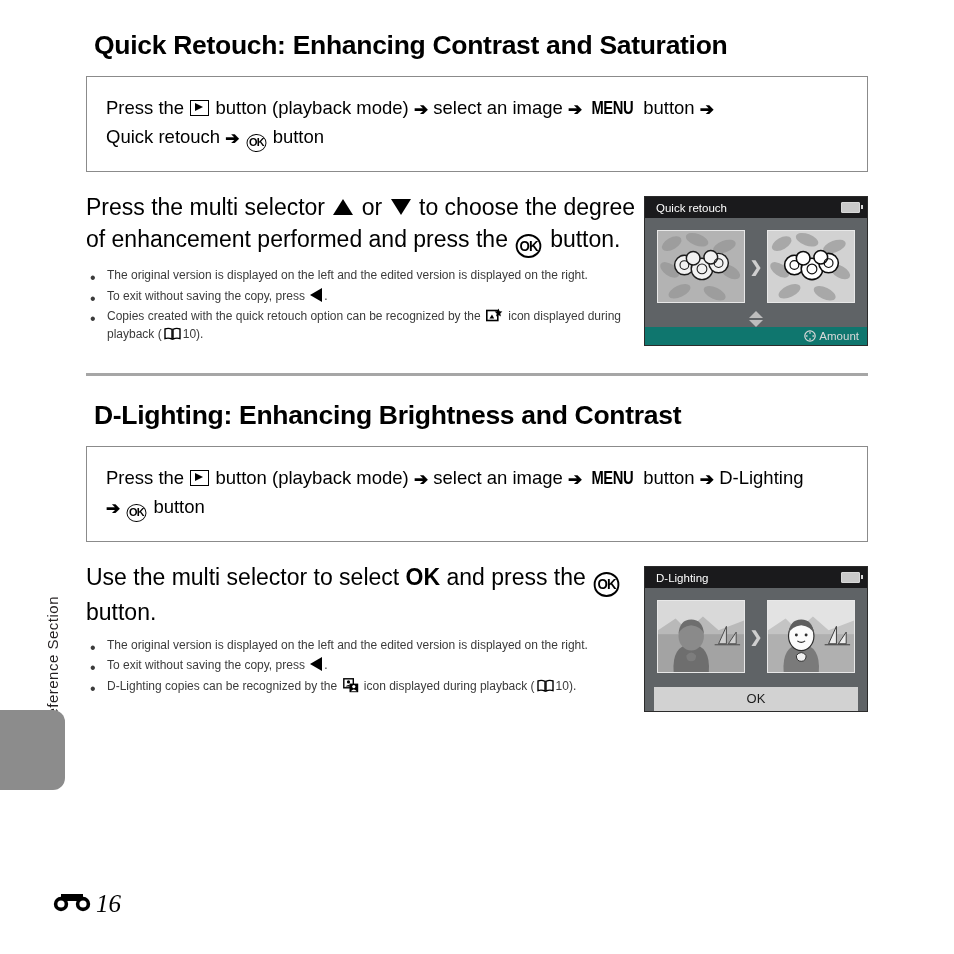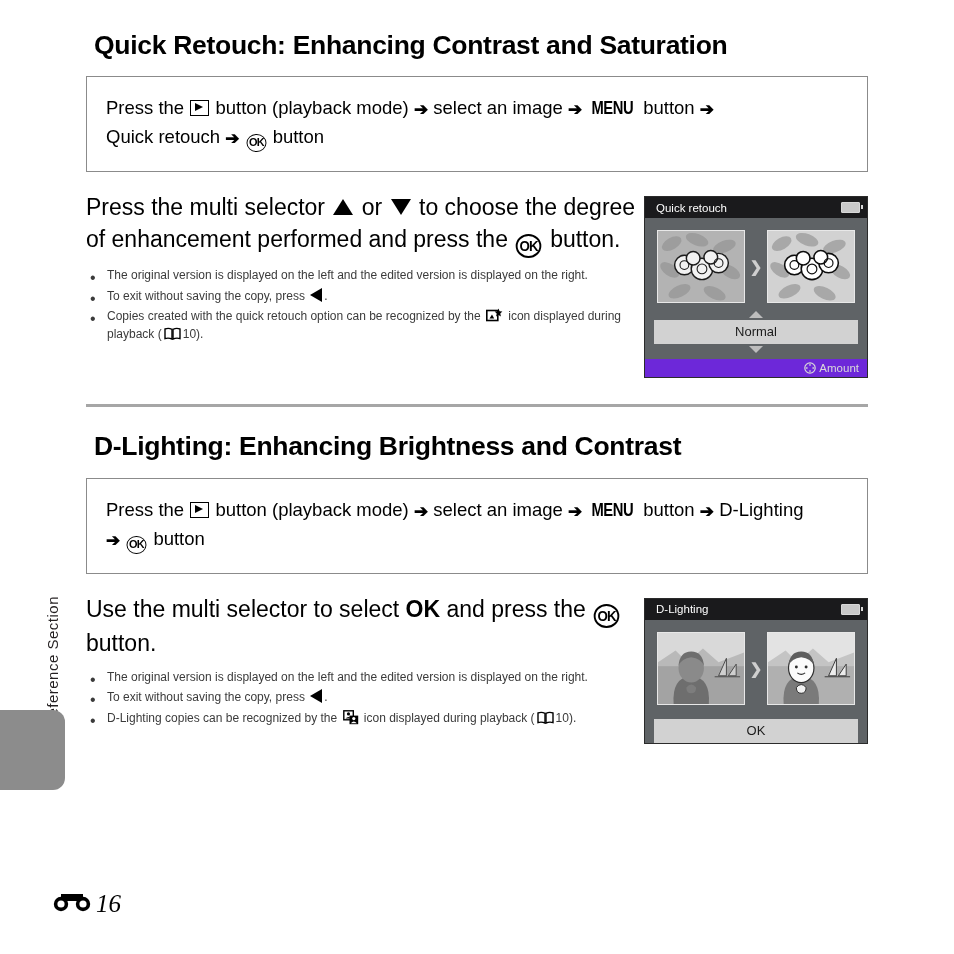--- a/index.html
+++ b/index.html
@@ -254,28 +254,27 @@
   .sel-bar {
     background: #d2d2d2;
     color: #1c1c1c;
     text-align: center;
     font-size: 13px;
     padding: 4px 0 5px 0;
     margin-top: 2px;
   }
 
   .scr-foot {
-    background: #6d28d9;
+    background: #0f766e;
     height: 18px;
     display: flex;
     align-items: center;
     justify-content: flex-end;
     padding-right: 8px;
     gap: 3px;
-    margin-top: 6px;
   }
   .scr-foot span.amt { color: #d9d9d9; font-size: 11.5px; }
 
   .btn-ok {
     background: #d2d2d2;
     color: #1c1c1c;
     text-align: center;
     font-size: 13px;
     padding: 4px 0 5px 0;
     margin: 6px 9px 0 9px;
@@ -419,21 +418,20 @@
                 <circle cx="27" cy="35" r="4.5"></circle>
                 <circle cx="45" cy="39" r="5"></circle>
                 <circle cx="62" cy="33" r="4.5"></circle>
               </g>
             </svg>
           </div>
         </div>
 
         <div class="sel-wrap">
           <div class="sel-up"></div>
-          <div class="sel-bar">Normal</div>
           <div class="sel-dn"></div>
         </div>
 
         <div class="scr-foot">
           <svg width="12" height="12" viewBox="0 0 12 12">
             <circle cx="6" cy="6" r="5.2" fill="none" stroke="#d9d9d9" stroke-width="1.2"></circle>
             <path d="M6 1.4 L7.2 3.4 L4.8 3.4 Z M6 10.6 L4.8 8.6 L7.2 8.6 Z M1.4 6 L3.4 4.8 L3.4 7.2 Z M10.6 6 L8.6 7.2 L8.6 4.8 Z" fill="#d9d9d9"></path>
           </svg>
           <span class="amt">Amount</span>
         </div>

